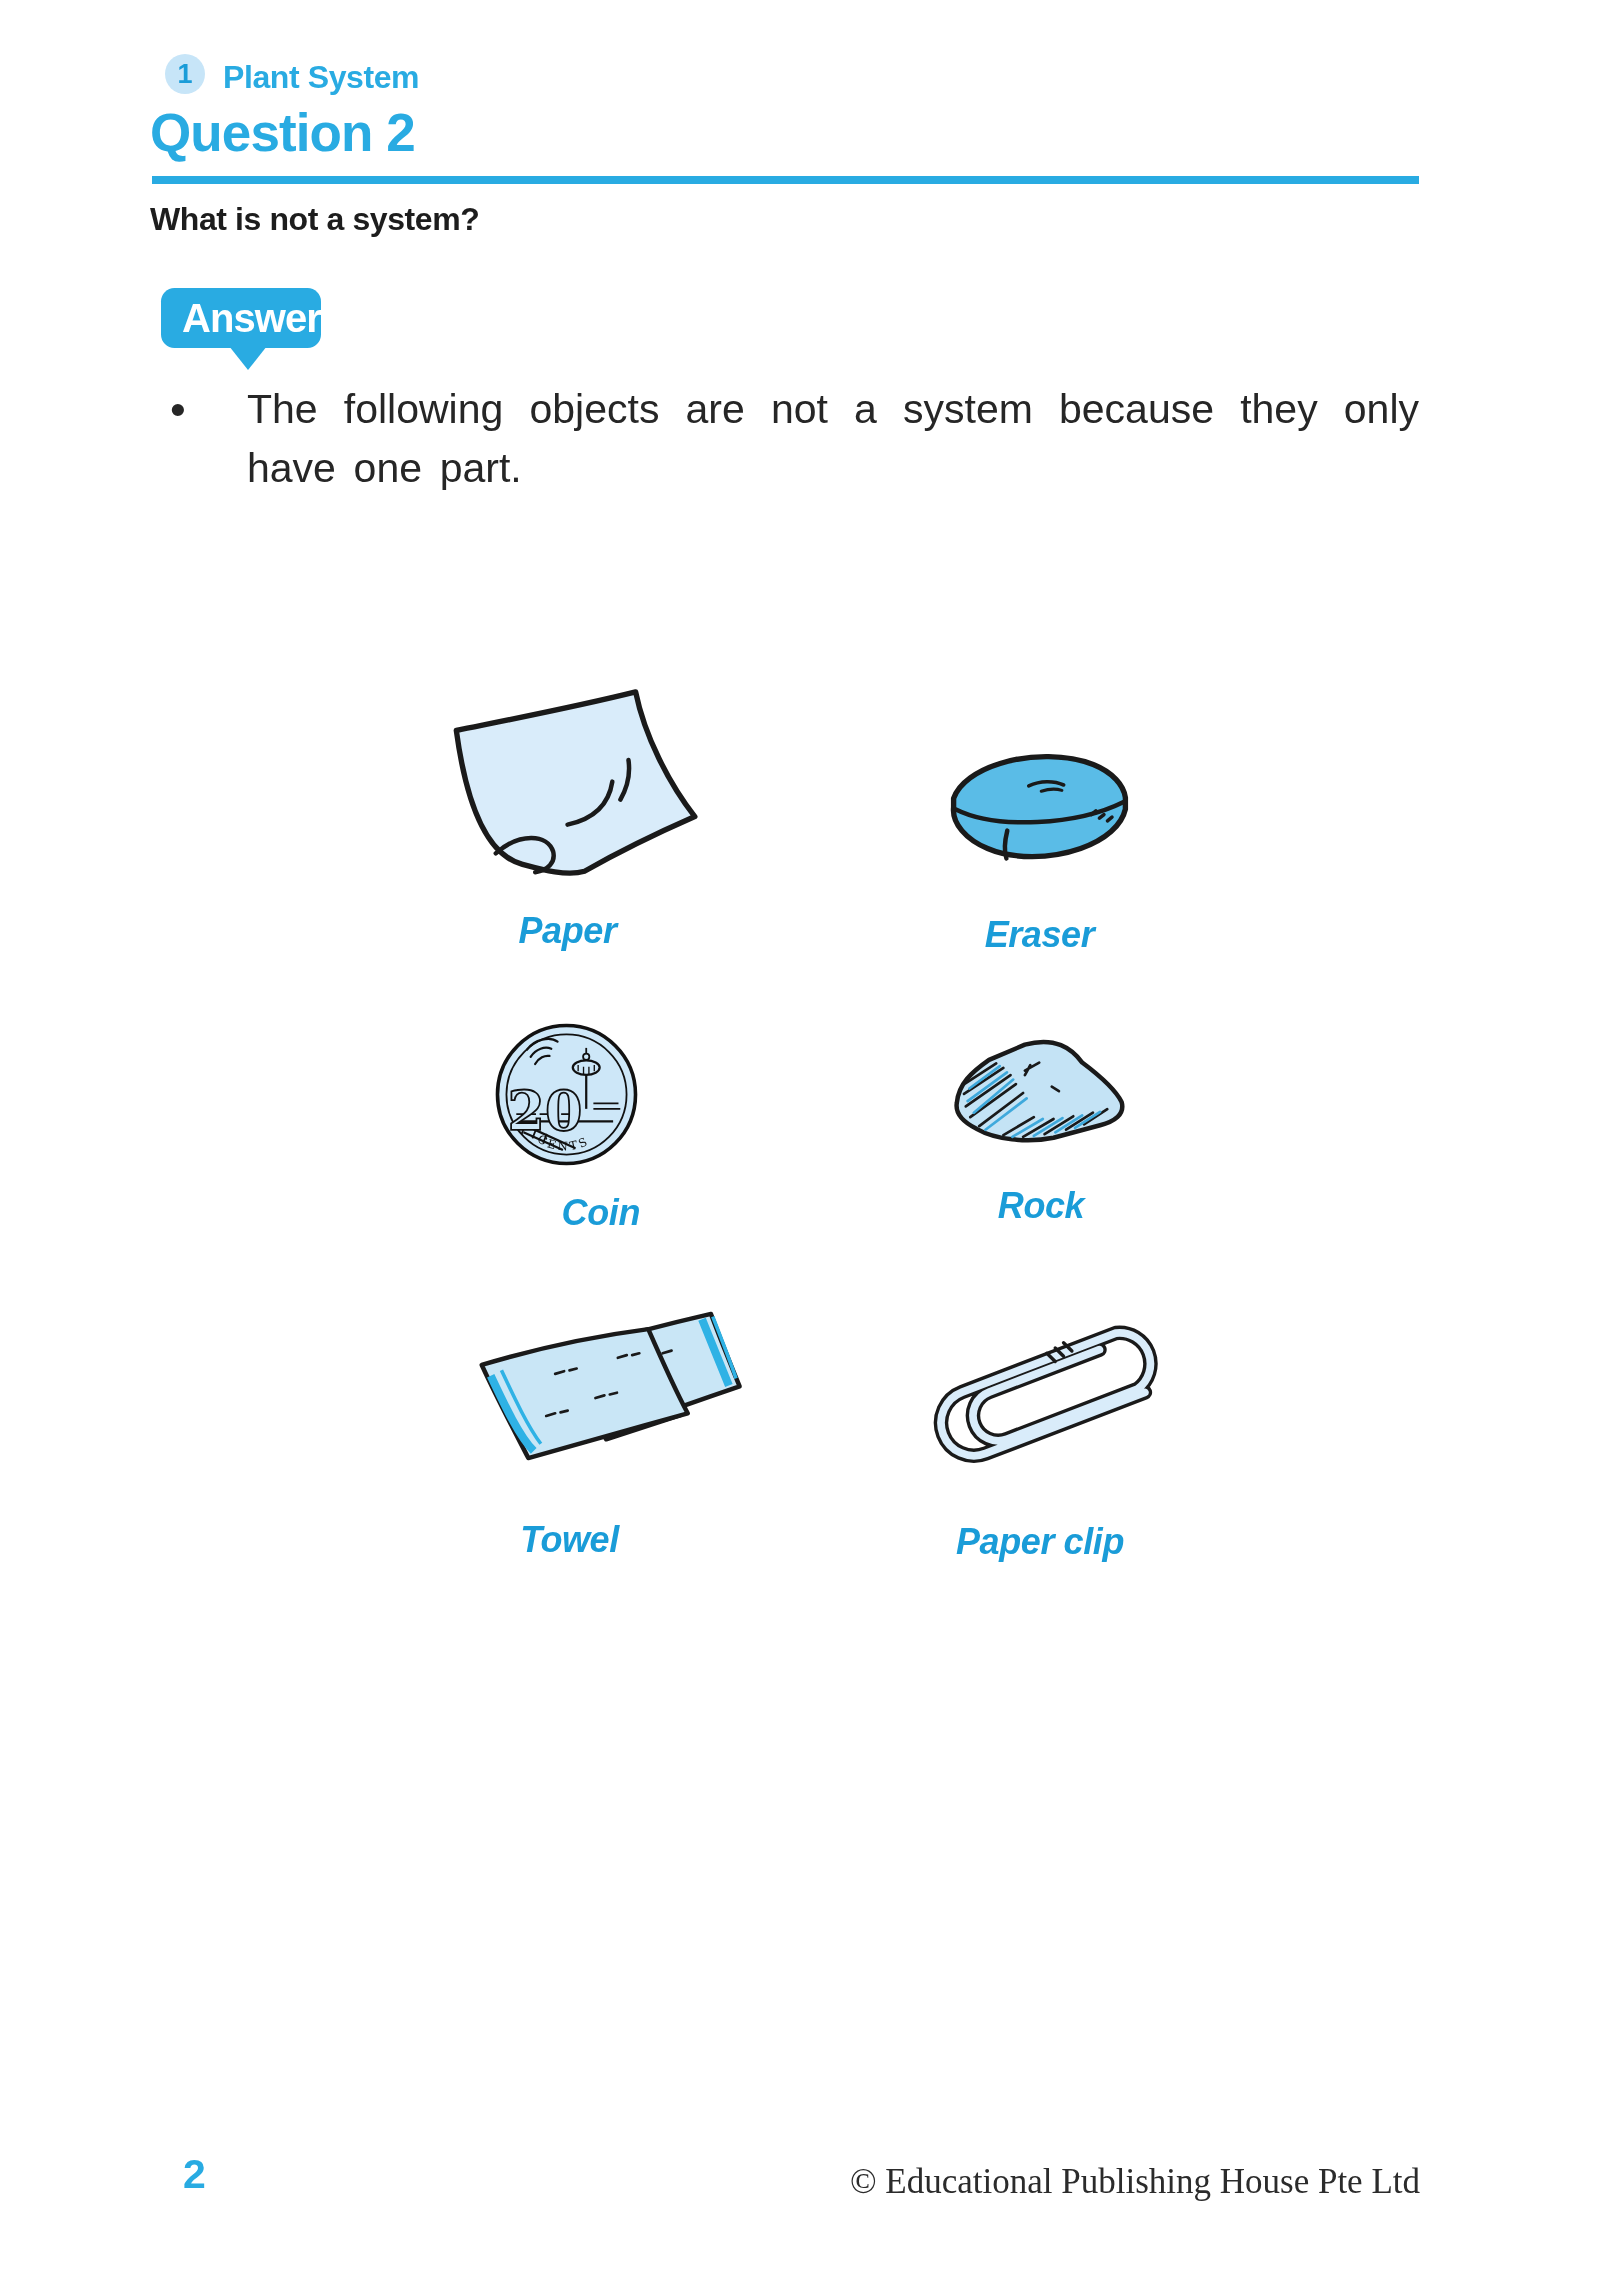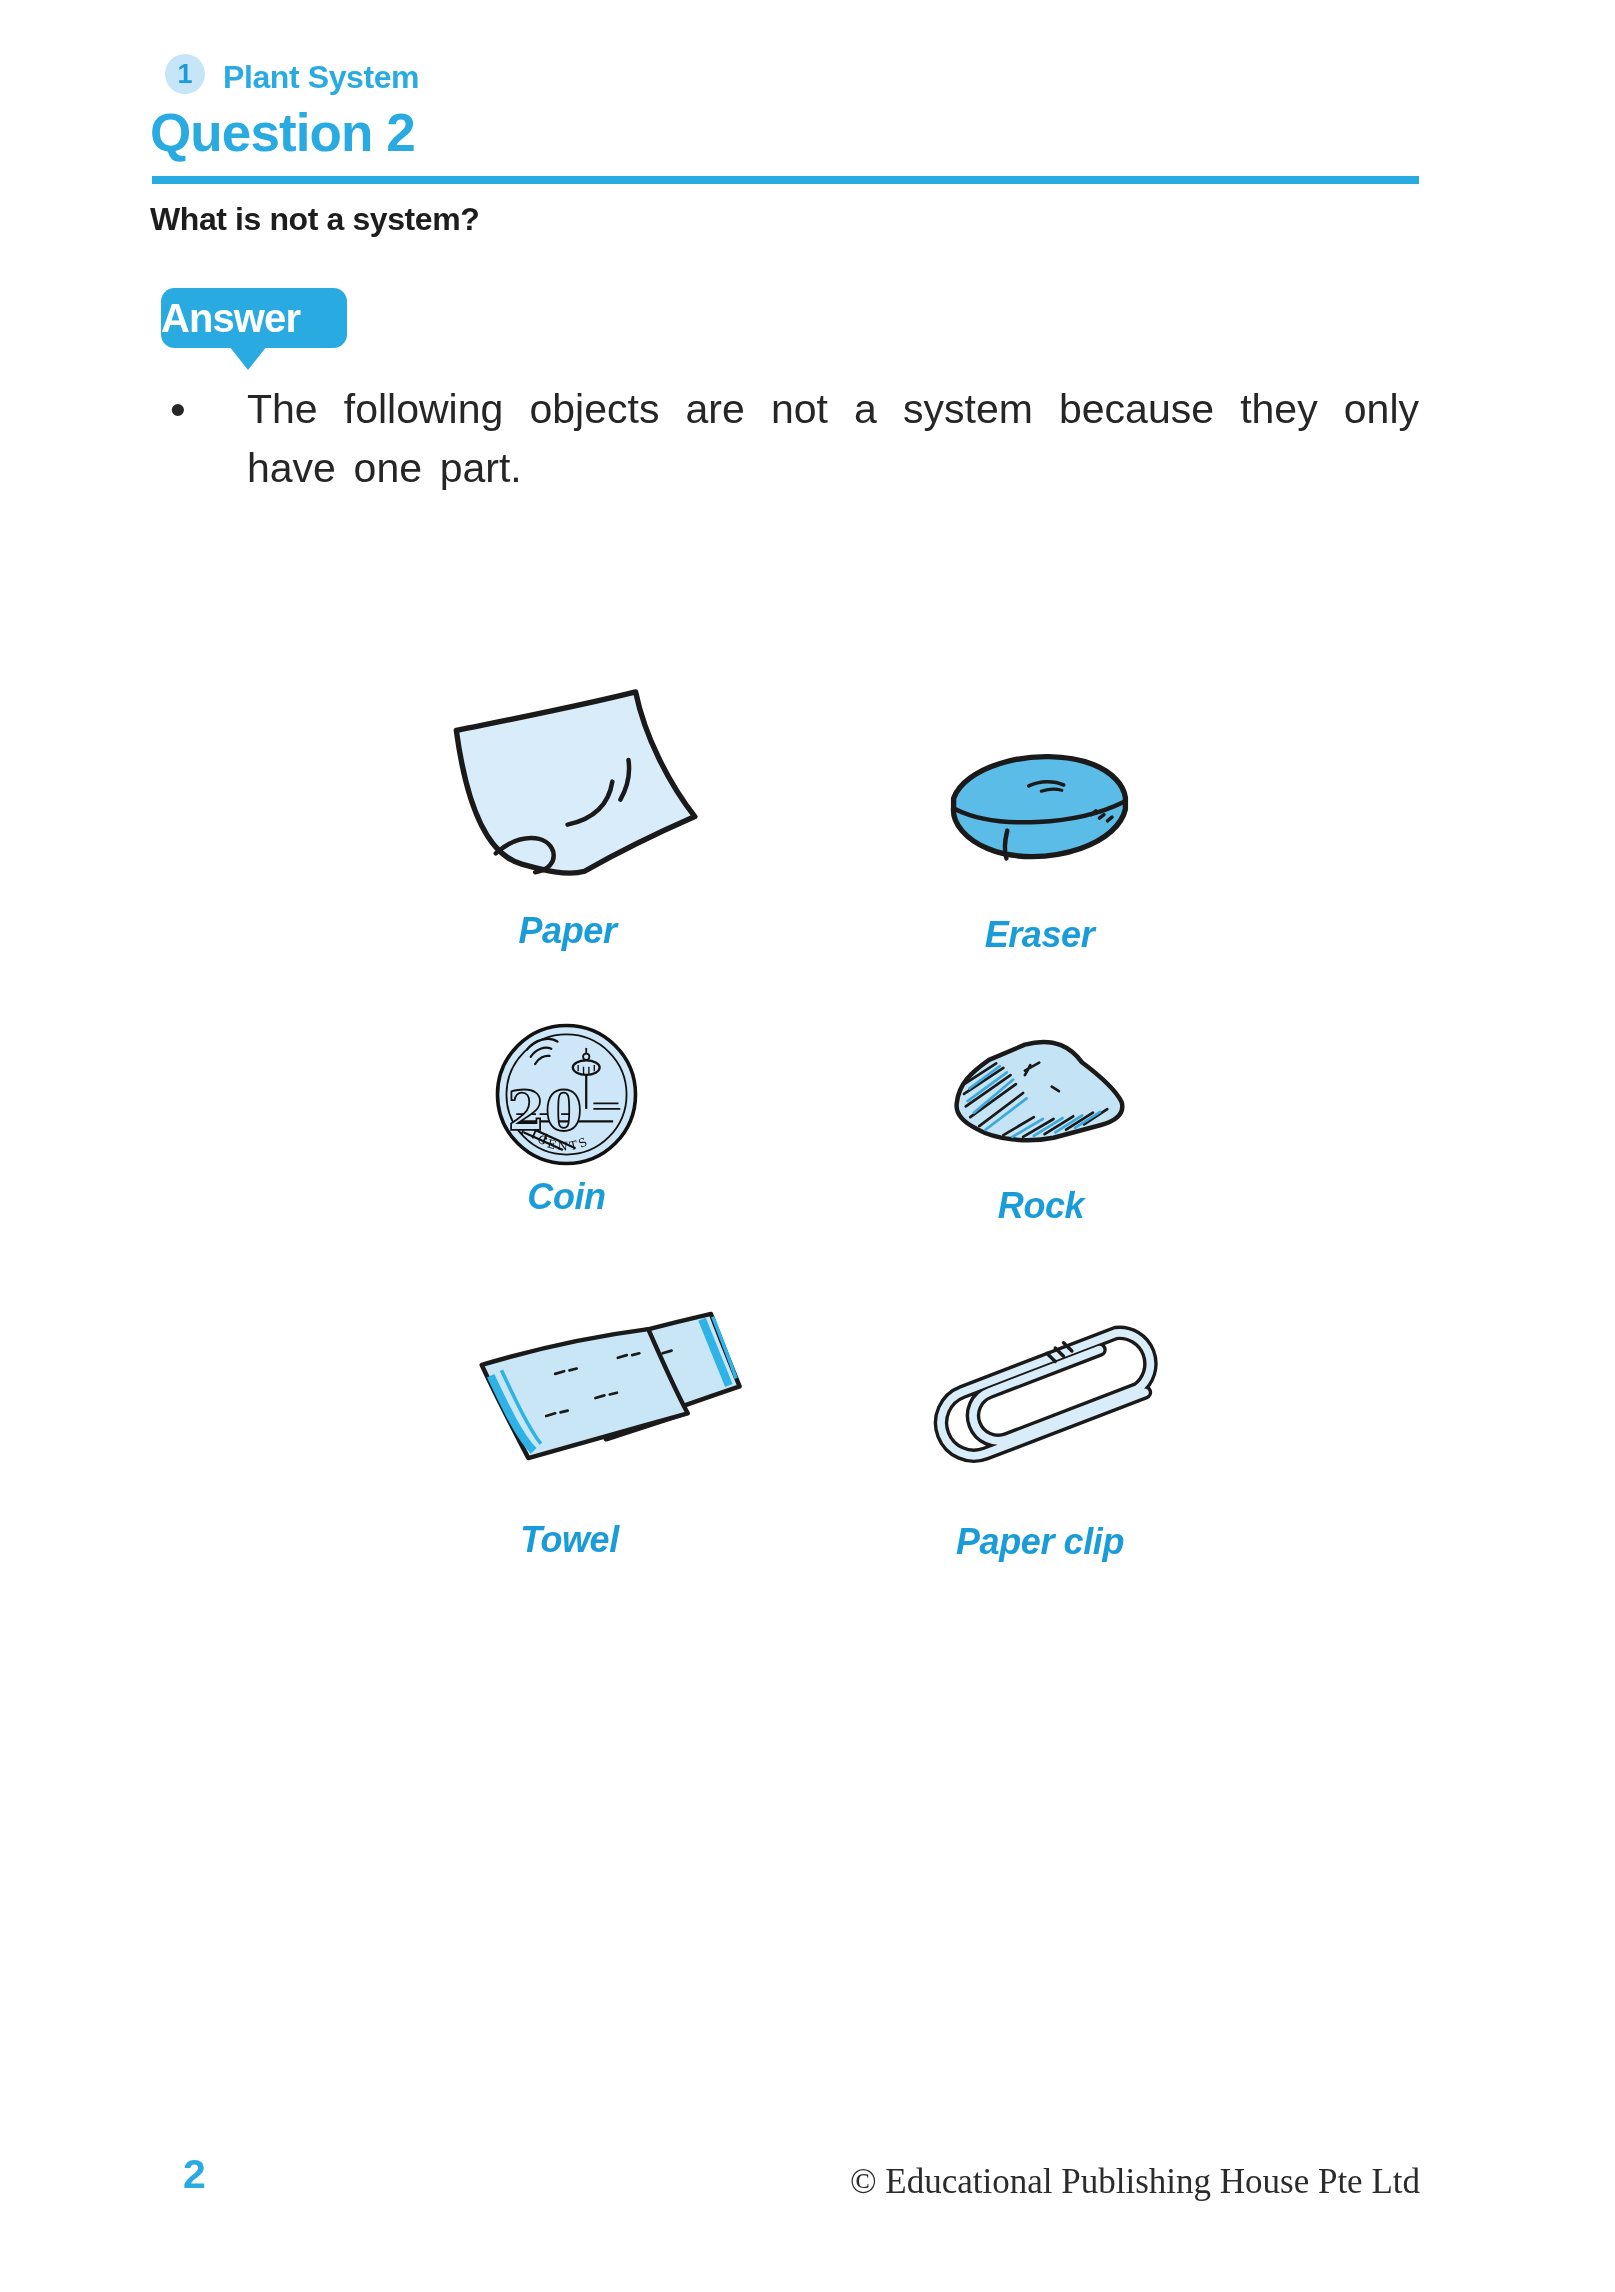--- a/index.html
+++ b/index.html
@@ -14,23 +14,23 @@
     font-weight:bold;color:#29ABE2;letter-spacing:-0.4px;}
 
   .q-heading{position:absolute;left:150px;top:102px;font-size:53px;
     font-weight:bold;color:#29ABE2;letter-spacing:-0.9px;}
   .q-underline{position:absolute;left:152px;top:176px;width:1267px;height:8px;
     background:#29ABE2;}
   .q-text{position:absolute;left:150px;top:201px;font-size:32px;
     font-weight:bold;color:#1d1d1d;letter-spacing:-0.4px;}
 
   
-  .answer-badge{position:absolute;left:161px;top:288px;width:186px;height:60px;
+  .answer-badge{position:absolute;left:161px;top:288px;width:160px;height:60px;
     background:#29ABE2;border-radius:13.4px;color:#ffffff;font-size:40px;
-    font-weight:bold;display:flex;align-items:center;justify-content:flex-start;
+    font-weight:bold;display:flex;align-items:center;justify-content:flex-end;
     letter-spacing:-0.9px;}
   .answer-tail{position:absolute;left:229px;top:346px;width:0;height:0;
     border-left:19.7px solid transparent;border-right:19.7px solid transparent;
     border-top:24px solid #29ABE2;}
 
   
   .bullets{position:absolute;left:152px;top:380px;width:1267px;}
   .bullet{position:relative;padding-left:95px;font-size:41px;
     line-height:1.44;color:#262626;}
   .bullet + .bullet{margin-top:12.5px;}
@@ -42,21 +42,21 @@
   
   .fig{position:absolute;text-align:center;}
   .fig svg{display:block;margin:0 auto;}
   .fig-label{font-weight:bold;font-style:italic;color:#1A9CD8;font-size:36px;
     letter-spacing:-0.4px;}
   .fig-paper{left:433px;top:682px;width:269px;}
   .fig-paper .fig-label{margin-top:27px;}
   .fig-eraser{left:941px;top:734px;width:197px;}
   .fig-eraser .fig-label{margin-top:44px;}
   .fig-coin{left:493px;top:1021px;width:147px;}
-  .fig-coin .fig-label{margin-top:8px;}
+  .fig-coin .fig-label{margin-top:24px;text-align:right;}
   .fig-rock{left:946px;top:1033px;width:190px;}
   .fig-rock .fig-label{margin-top:32px;}
   .fig-towel{left:394px;top:1304px;width:351px;}
   .fig-towel .fig-label{margin-top:34px;}
   .fig-clip{left:910px;top:1315px;width:260px;text-align:center;}
   .fig-clip .fig-label{margin-top:50px;}
 
   
   .page-num{position:absolute;left:183px;top:2151px;font-size:41px;
     font-weight:bold;color:#29ABE2;}

